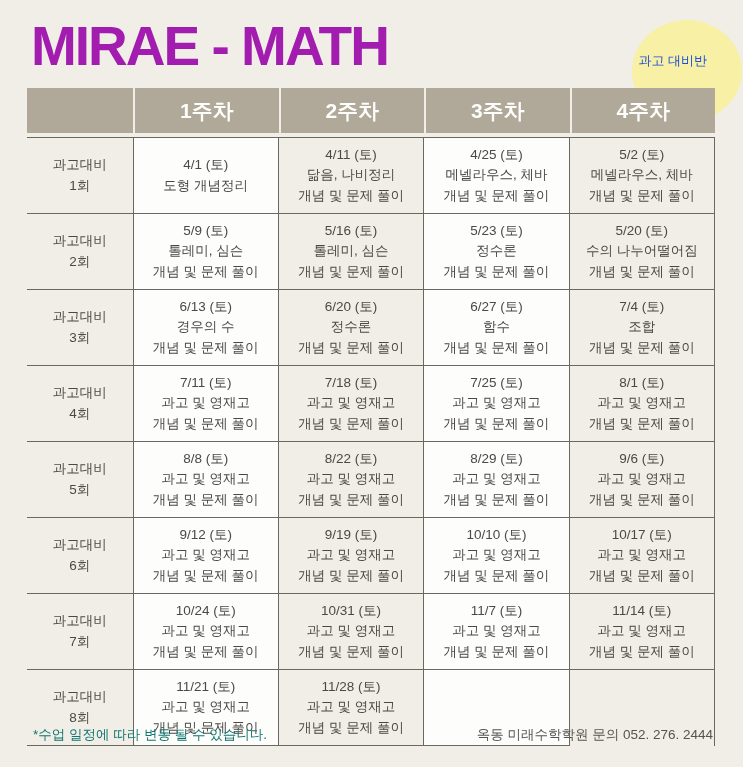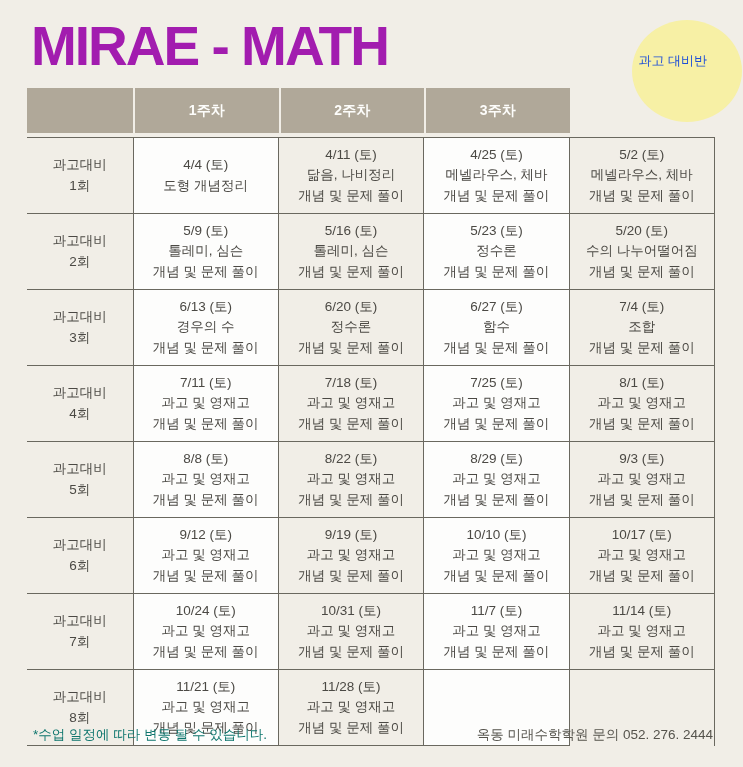--- a/index.html
+++ b/index.html
@@ -21,21 +21,21 @@
   .badge-text{
     position:absolute;right:36px;top:52px;
     font-size:13px;font-weight:400;color:#1d4ed8;z-index:2;white-space:nowrap;
   }
   .table-wrap{position:absolute;left:27px;top:88px;width:688px;z-index:1;}
   .week-header{
     display:grid;grid-template-columns:106px 1fr 1fr 1fr 1fr;gap:2px;
     height:45px;
   }
   .week-header .hcell{
-    background:#b0a899;color:#fdfdfb;font-weight:700;font-size:14px;
+    background:#b0a899;color:#fdfdfb;font-weight:700;font-size:21px;
     display:flex;align-items:center;justify-content:center;
   }
   table.grid{
     border-collapse:collapse;table-layout:fixed;width:688px;margin-top:4px;
   }
   td{
     border:1px solid #6a685f;height:71px;padding:2px 0;
     text-align:center;vertical-align:middle;
     font-size:13.5px;line-height:1.52;color:#4b4944;
   }
@@ -56,39 +56,40 @@
 <div class="badge-circle"></div>
 <div class="page-title">MIRAE - MATH</div>
 <div class="badge-text">과고 대비반</div>
 
 <div class="table-wrap">
   <div class="week-header">
     <div class="hcell"></div>
     <div class="hcell">1주차</div>
     <div class="hcell">2주차</div>
     <div class="hcell">3주차</div>
+    <div class="hcell">4주차</div>
   </div>
 
   <table class="grid">
     <colgroup>
       <col style="width:106px">
         <col>
         <col>
         <col>
         <col>
     </colgroup>
     <tbody>
 
     <tr>
       <td class="lbl">
             <div class="ln">과고대비</div>
             <div class="ln">1회</div>
           </td>
       <td class="w">
-            <div class="ln">4/4 (토)</div>
+            <div class="ln">4/1 (토)</div>
             <div class="ln">도형 개념정리</div>
             <div class="ln"></div>
           </td>
       <td>
             <div class="ln">4/11 (토)</div>
             <div class="ln">닮음, 나비정리</div>
             <div class="ln">개념 및 문제 풀이</div>
           </td>
       <td class="w">
             <div class="ln">4/25 (토)</div>
@@ -197,21 +198,21 @@
             <div class="ln">8/22 (토)</div>
             <div class="ln">과고 및 영재고</div>
             <div class="ln">개념 및 문제 풀이</div>
           </td>
       <td class="w">
             <div class="ln">8/29 (토)</div>
             <div class="ln">과고 및 영재고</div>
             <div class="ln">개념 및 문제 풀이</div>
           </td>
       <td>
-            <div class="ln">9/3 (토)</div>
+            <div class="ln">9/6 (토)</div>
             <div class="ln">과고 및 영재고</div>
             <div class="ln">개념 및 문제 풀이</div>
           </td>
     </tr>
 
     <tr>
       <td class="lbl">
             <div class="ln">과고대비</div>
             <div class="ln">6회</div>
           </td>

